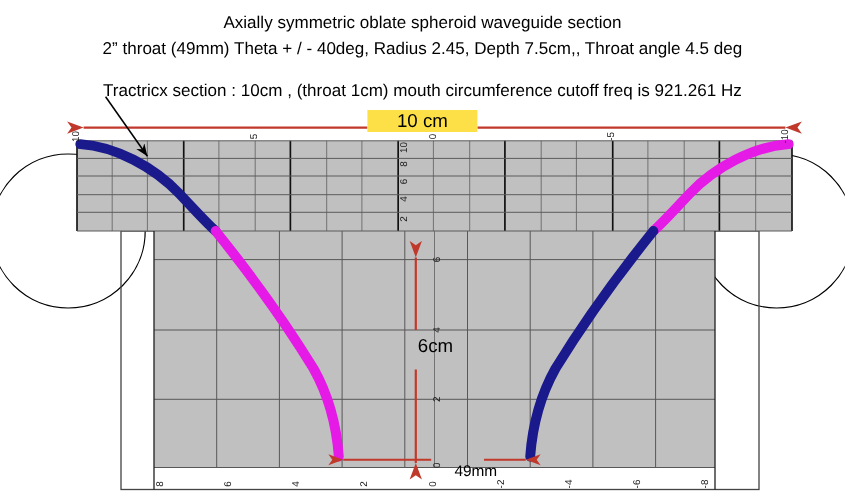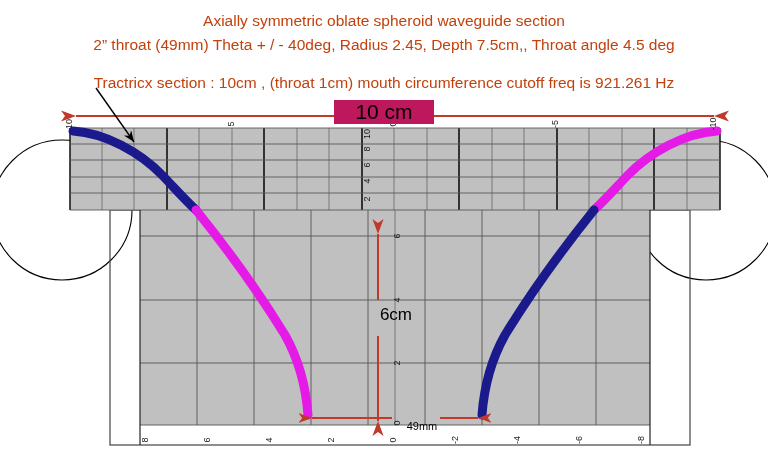--- a/index.html
+++ b/index.html
@@ -7,38 +7,38 @@
     width:768px;height:456px;
     background:#ffffff;
     font-family:"Liberation Sans", sans-serif;
     overflow:hidden;
     position:relative;
   }
   #stage{position:absolute;left:0;top:0;width:768px;height:456px;}
   .ttl{
     position:absolute;
     text-align:center;
-    color:#c2410c;
+    color:#000000;
     white-space:nowrap;
     font-family:"Liberation Sans", sans-serif;
   }
   #title-line1{left:0;top:12px;width:768px;font-size:15.5px;}
   #title-line2{left:0;top:36px;width:768px;font-size:15.5px;}
   #title-line3{left:0;top:74px;width:768px;font-size:15.5px;}
   #label-10cm{
     position:absolute;left:334px;top:100px;width:100px;
-    font-size:21px;text-align:center;color:#000;background:#be185d;
+    font-size:17px;text-align:center;color:#000;background:#fde047;
   }
   #label-6cm{
     position:absolute;left:352px;top:305px;width:60px;
     font-size:17px;text-align:right;color:#000;
   }
   #label-49mm{
     position:absolute;left:392px;top:420px;width:60px;
-    font-size:11px;text-align:center;color:#000;
+    font-size:14px;text-align:right;color:#000;
   }
   svg{position:absolute;left:0;top:0;}
   .axlab{
     font-size:9px;
     fill:#1a1a1a;
     font-family:"Liberation Sans", sans-serif;
   }
 </style>
 </head>
 <body>

